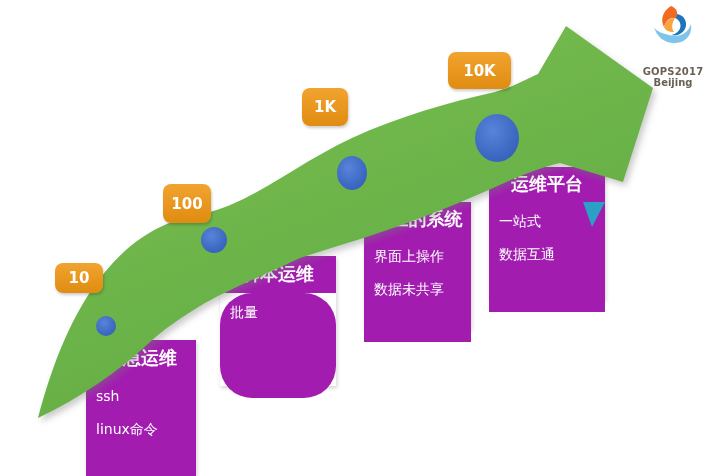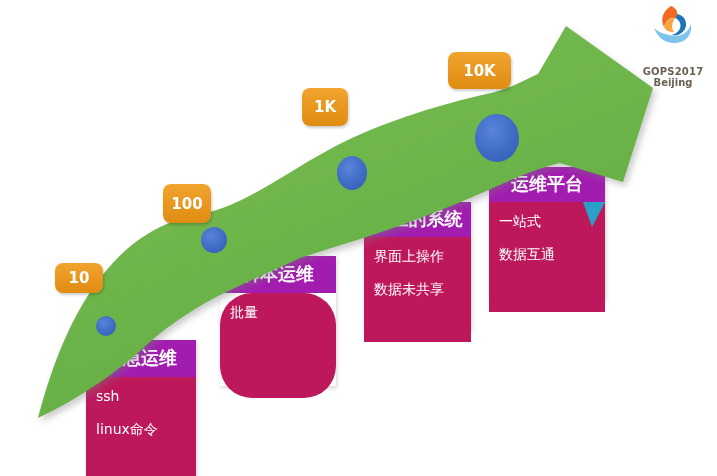--- a/index.html
+++ b/index.html
@@ -10,21 +10,21 @@
   .layer{position:absolute;left:0;top:0;width:717px;height:476px;pointer-events:none;}
   .z1{z-index:1}.z3{z-index:3}.z4{z-index:4}
 
   
   .stage-card{position:absolute;box-shadow:1px 2px 4px rgba(0,0,0,0.18);}
   .stage-card .hdr{
     background:#a21caf;color:#fff;font-weight:bold;font-size:18px;
     display:flex;align-items:center;justify-content:center;
     border-bottom:2px solid #a21caf;
   }
-  .stage-card .bdy{background:#be185d;color:#ffffff;font-size:14px;padding:10px 10px 4px 10px;}
+  .stage-card .bdy{background:#a21caf;color:#ffffff;font-size:14px;padding:10px 10px 4px 10px;}
   .stage-card .bdy .row{margin-bottom:15px;line-height:1.3;}
 
   .card-1{left:86px;top:340px;width:110px;height:136px;}
   .card-1 .hdr{height:35px;}
   .card-1 .bdy{height:97px;}
   .card-2{left:220px;top:256px;width:116px;height:130px;}
   .card-2 .hdr{height:35px;}
   .card-2 .bdy{height:91px;border-radius:32px;}
   .card-3{left:364px;top:202px;width:107px;height:128px;}
   .card-3 .hdr{height:33px;}

